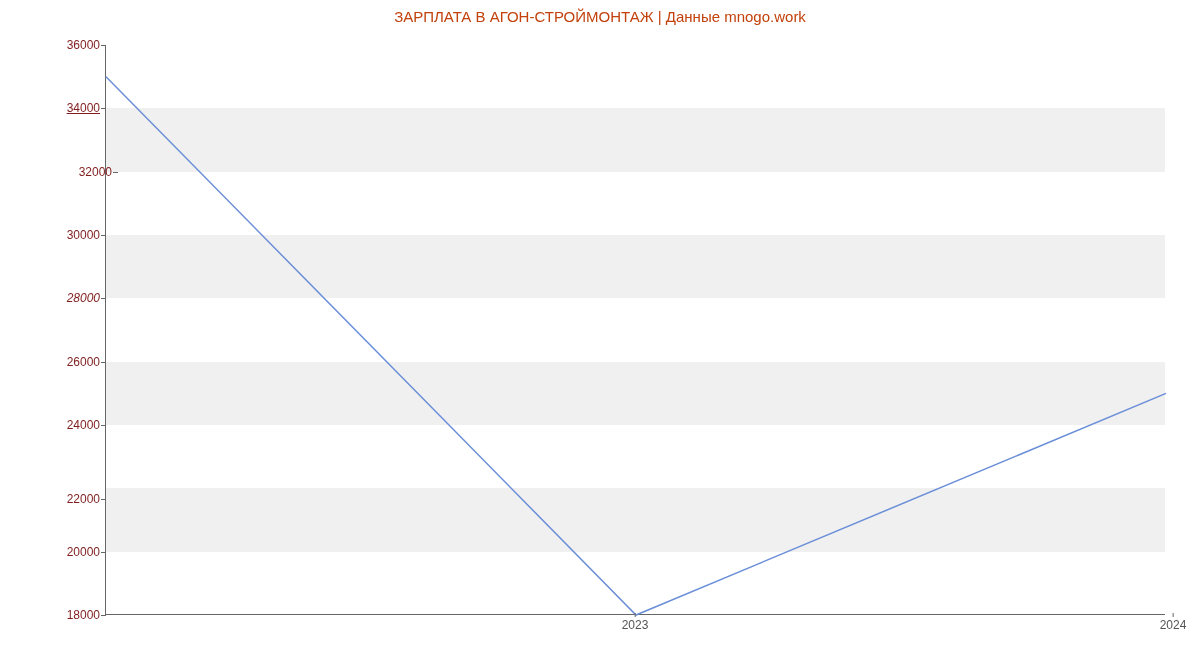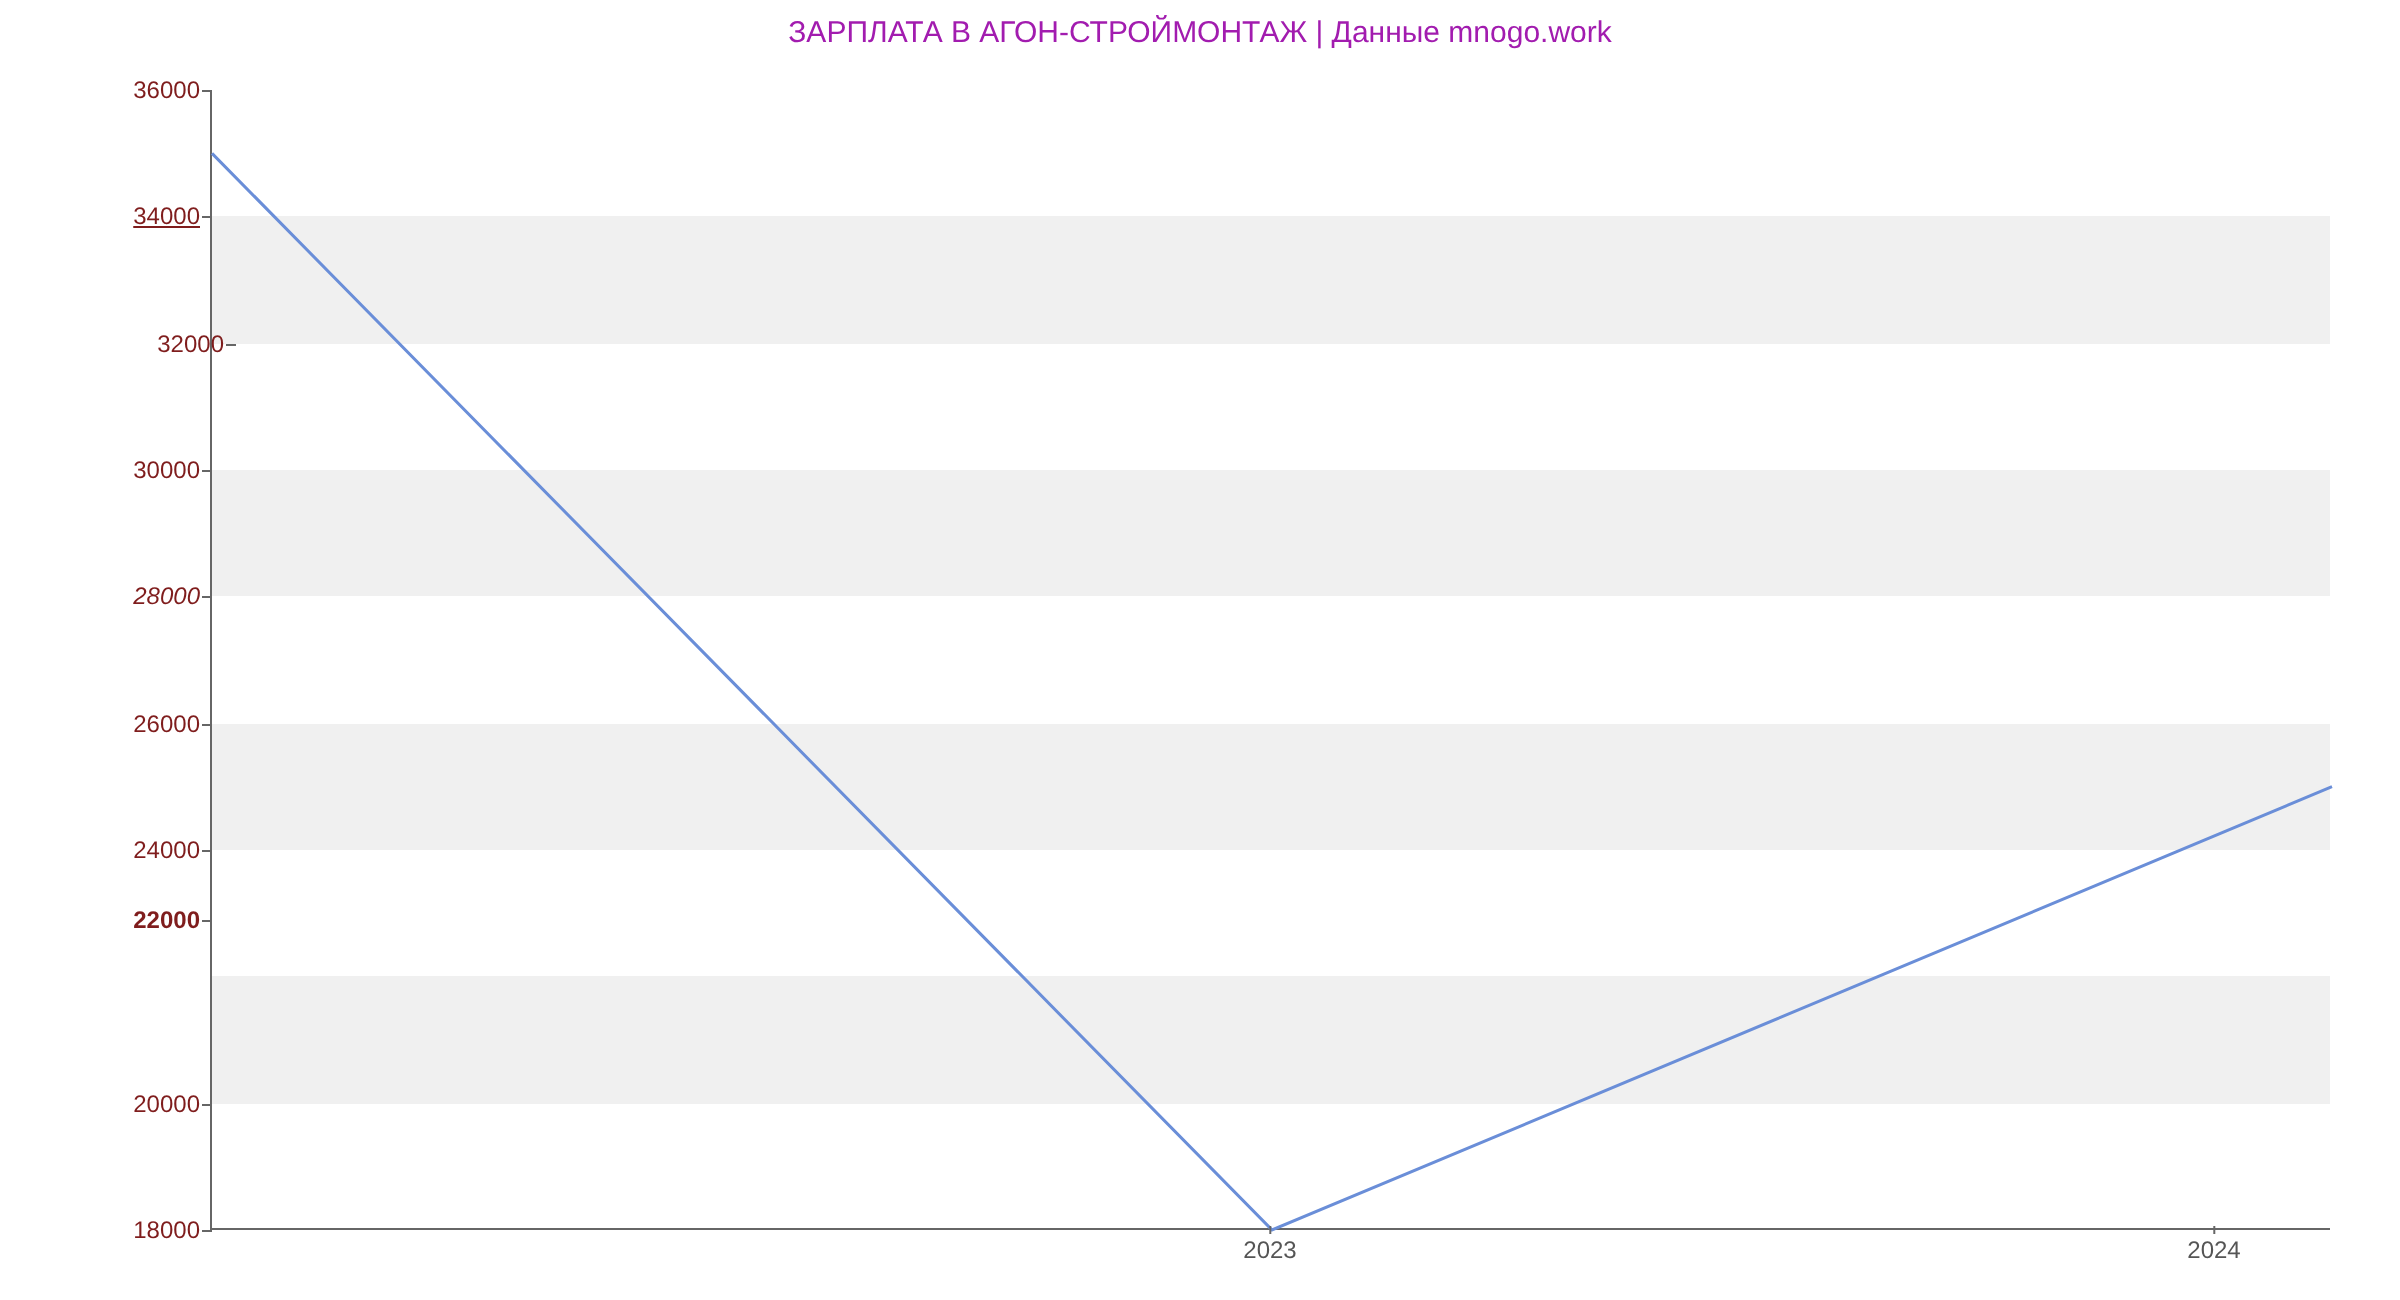--- a/index.html
+++ b/index.html
@@ -16,21 +16,21 @@
     width: 1200px;
     height: 650px;
   }
   .title {
     position: absolute;
     top: 8px;
     left: 0;
     width: 100%;
     text-align: center;
     font-size: 15px;
-    color: #a21caf;
+    color: #c2410c;
   }
   .plot {
     position: absolute;
     left: 105px;
     top: 45px;
     width: 1060px;
     height: 570px;
     border-left: 1px solid #666;
     border-bottom: 1px solid #666;
     box-sizing: border-box;
@@ -92,23 +92,23 @@
       <div class="band" style="top: 190px; height: 63.3333px;"></div>
       <div class="band" style="top: 63.3333px; height: 63.3333px;"></div>
       <svg class="line" width="1060" height="570">
         <polyline points="0,31.66666666666663 530,570 1060,348.33333333333337" fill="none" stroke="#6a8ed8" stroke-width="1.5"></polyline>
       </svg>
     </div>
 </div>
 
 <div class="ytick" style="top: 615px;">18000<span class="mark"></span></div>
 <div class="ytick" style="top: 551.667px;">20000<span class="mark"></span></div>
-<div class="ytick" style="top: 460px; font-weight: bold;">22000<span class="mark"></span></div>
+<div class="ytick" style="top: 499px;">22000<span class="mark"></span></div>
 <div class="ytick" style="top: 425px;">24000<span class="mark"></span></div>
 <div class="ytick" style="top: 361.667px;">26000<span class="mark"></span></div>
 <div class="ytick" style="top: 298.333px; font-style: italic;">28000<span class="mark"></span></div>
 <div class="ytick" style="top: 235px;">30000<span class="mark"></span></div>
 <div class="ytick" style="top: 171.667px; margin-left: 12px;">32000<span class="mark"></span></div>
 <div class="ytick" style="top: 108.333px; text-decoration: underline;">34000<span class="mark"></span></div>
 <div class="ytick" style="top: 45px;">36000<span class="mark"></span></div>
 <div class="xtick" style="left: 105px; margin-top: 44px;">2022<span class="mark"></span></div>
 <div class="xtick" style="left: 635px;">2023<span class="mark"></span></div>
-<div class="xtick" style="left: 1107px;">2024<span class="mark"></span></div>
+<div class="xtick" style="left: 1173px;">2024<span class="mark"></span></div>
 
 </body></html>

